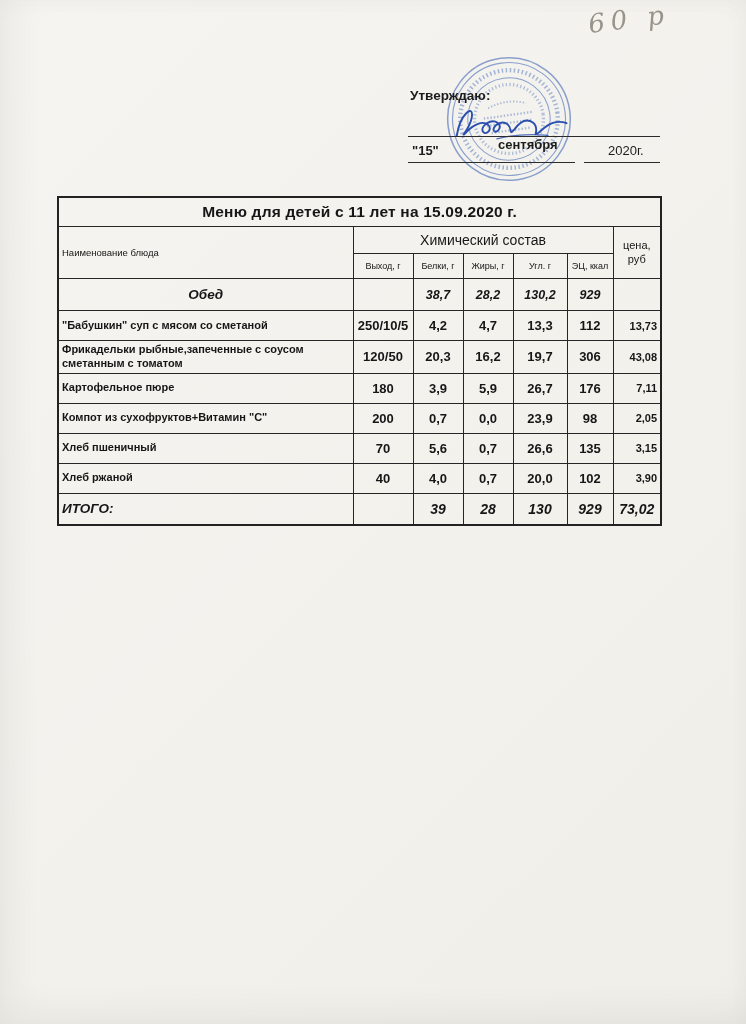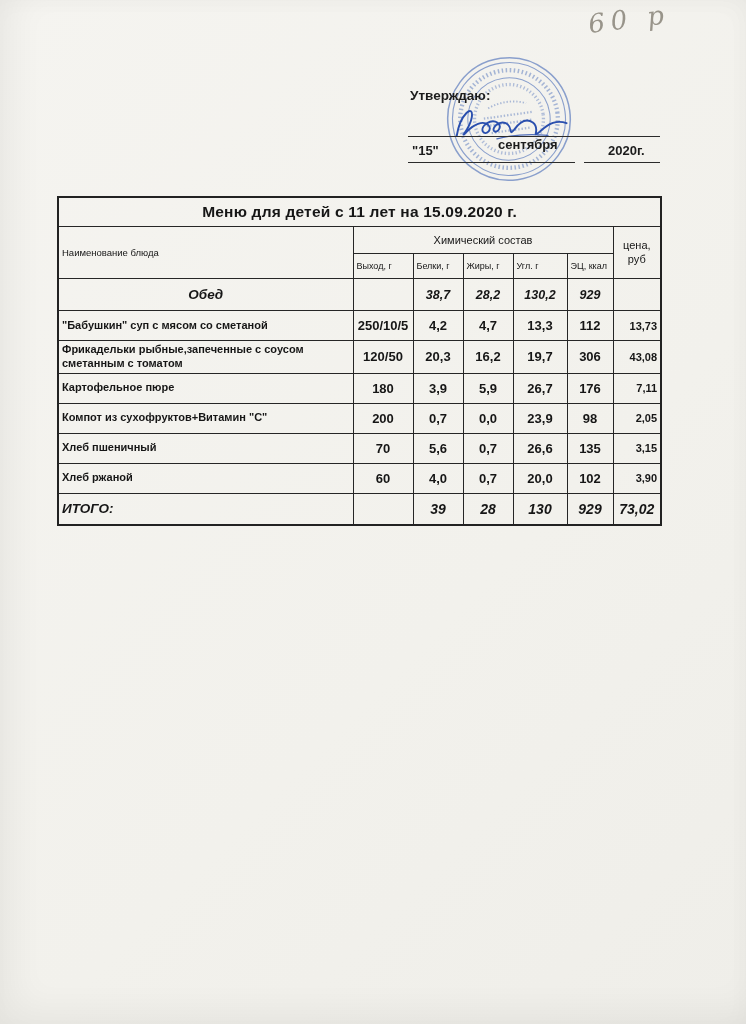--- a/index.html
+++ b/index.html
@@ -22,43 +22,43 @@
     letter-spacing:6px;
   }
   
   .stamp{position:absolute;top:52px;left:442px;width:134px;height:134px;opacity:.62;}
   
   .approve-label{position:absolute;top:88px;left:410px;font-size:13.5px;font-weight:bold;}
   .signature{position:absolute;top:98px;left:448px;width:128px;height:48px;}
   .sig-line{position:absolute;top:136px;left:408px;width:252px;border-bottom:1.6px solid #2b2b2b;}
   .date-day{position:absolute;top:143px;left:412px;font-size:13px;font-weight:bold;}
   .date-month{position:absolute;top:137px;left:498px;font-size:13px;font-weight:bold;}
-  .date-year{position:absolute;top:143px;left:608px;font-size:13px;font-weight:bold;}
+  .date-year{position:absolute;top:143px;left:608px;font-size:13px;font-weight:normal;}
   .date-line-1{position:absolute;top:162px;left:408px;width:167px;border-bottom:1.6px solid #2b2b2b;}
   .date-line-2{position:absolute;top:162px;left:584px;width:76px;border-bottom:1.6px solid #2b2b2b;}
 
   
   table.menu{
     position:absolute;top:196px;left:57px;width:603px;
     border-collapse:collapse;table-layout:fixed;
     border:2px solid #222;
   }
   table.menu td, table.menu th{
     border:1.4px solid #262626;
     padding:2px 3px;
     vertical-align:middle;
     color:#161616;
   }
   .title-cell{
     text-align:center;font-size:15.5px;font-weight:bold;height:24px;letter-spacing:.2px;margin-left:28px;
   }
-  .hdr{font-size:11px;font-weight:normal;text-align:center;}
+  .hdr{font-size:14px;font-weight:normal;text-align:center;}
   .hdr-name{font-size:9.5px;text-align:left;}
   .hdr-price{font-size:11px;text-align:center;line-height:1.2;margin-left:15px;}
-  .sub-hdr{font-size:9px;text-align:left;height:20px;font-weight:normal;margin-top:11px;}
+  .sub-hdr{font-size:9px;text-align:center;height:20px;font-weight:normal;margin-top:11px;}
   .chem-hdr{height:22px;}
   .section-name{font-style:italic;font-weight:bold;font-size:13.5px;text-align:center;height:27px;}
   .section-num{font-style:italic;font-weight:bold;font-size:12.5px;text-align:center;margin-left:12px;}
   .name{font-size:11px;font-weight:bold;text-align:left;padding-left:5px;line-height:1.25;height:25px;}
   .num{font-size:13px;font-weight:bold;text-align:center;}
   .price{font-size:11px;font-weight:bold;text-align:right;}
   .total-name{font-style:italic;font-weight:bold;font-size:13.5px;text-align:left;padding-left:5px;height:26px;}
   .total-num{font-style:italic;font-weight:bold;font-size:14px;text-align:center;}
 </style>
 </head>
@@ -172,21 +172,21 @@
         <td class="name">Хлеб пшеничный</td>
         <td class="num">70</td>
         <td class="num">5,6</td>
         <td class="num">0,7</td>
         <td class="num">26,6</td>
         <td class="num">135</td>
         <td class="price">3,15</td>
       </tr>
       <tr>
         <td class="name">Хлеб ржаной</td>
-        <td class="num">60</td>
+        <td class="num">40</td>
         <td class="num">4,0</td>
         <td class="num">0,7</td>
         <td class="num">20,0</td>
         <td class="num">102</td>
         <td class="price">3,90</td>
       </tr>
       <tr>
         <td class="total-name">ИТОГО:</td>
         <td class="total-num"></td>
         <td class="total-num">39</td>

